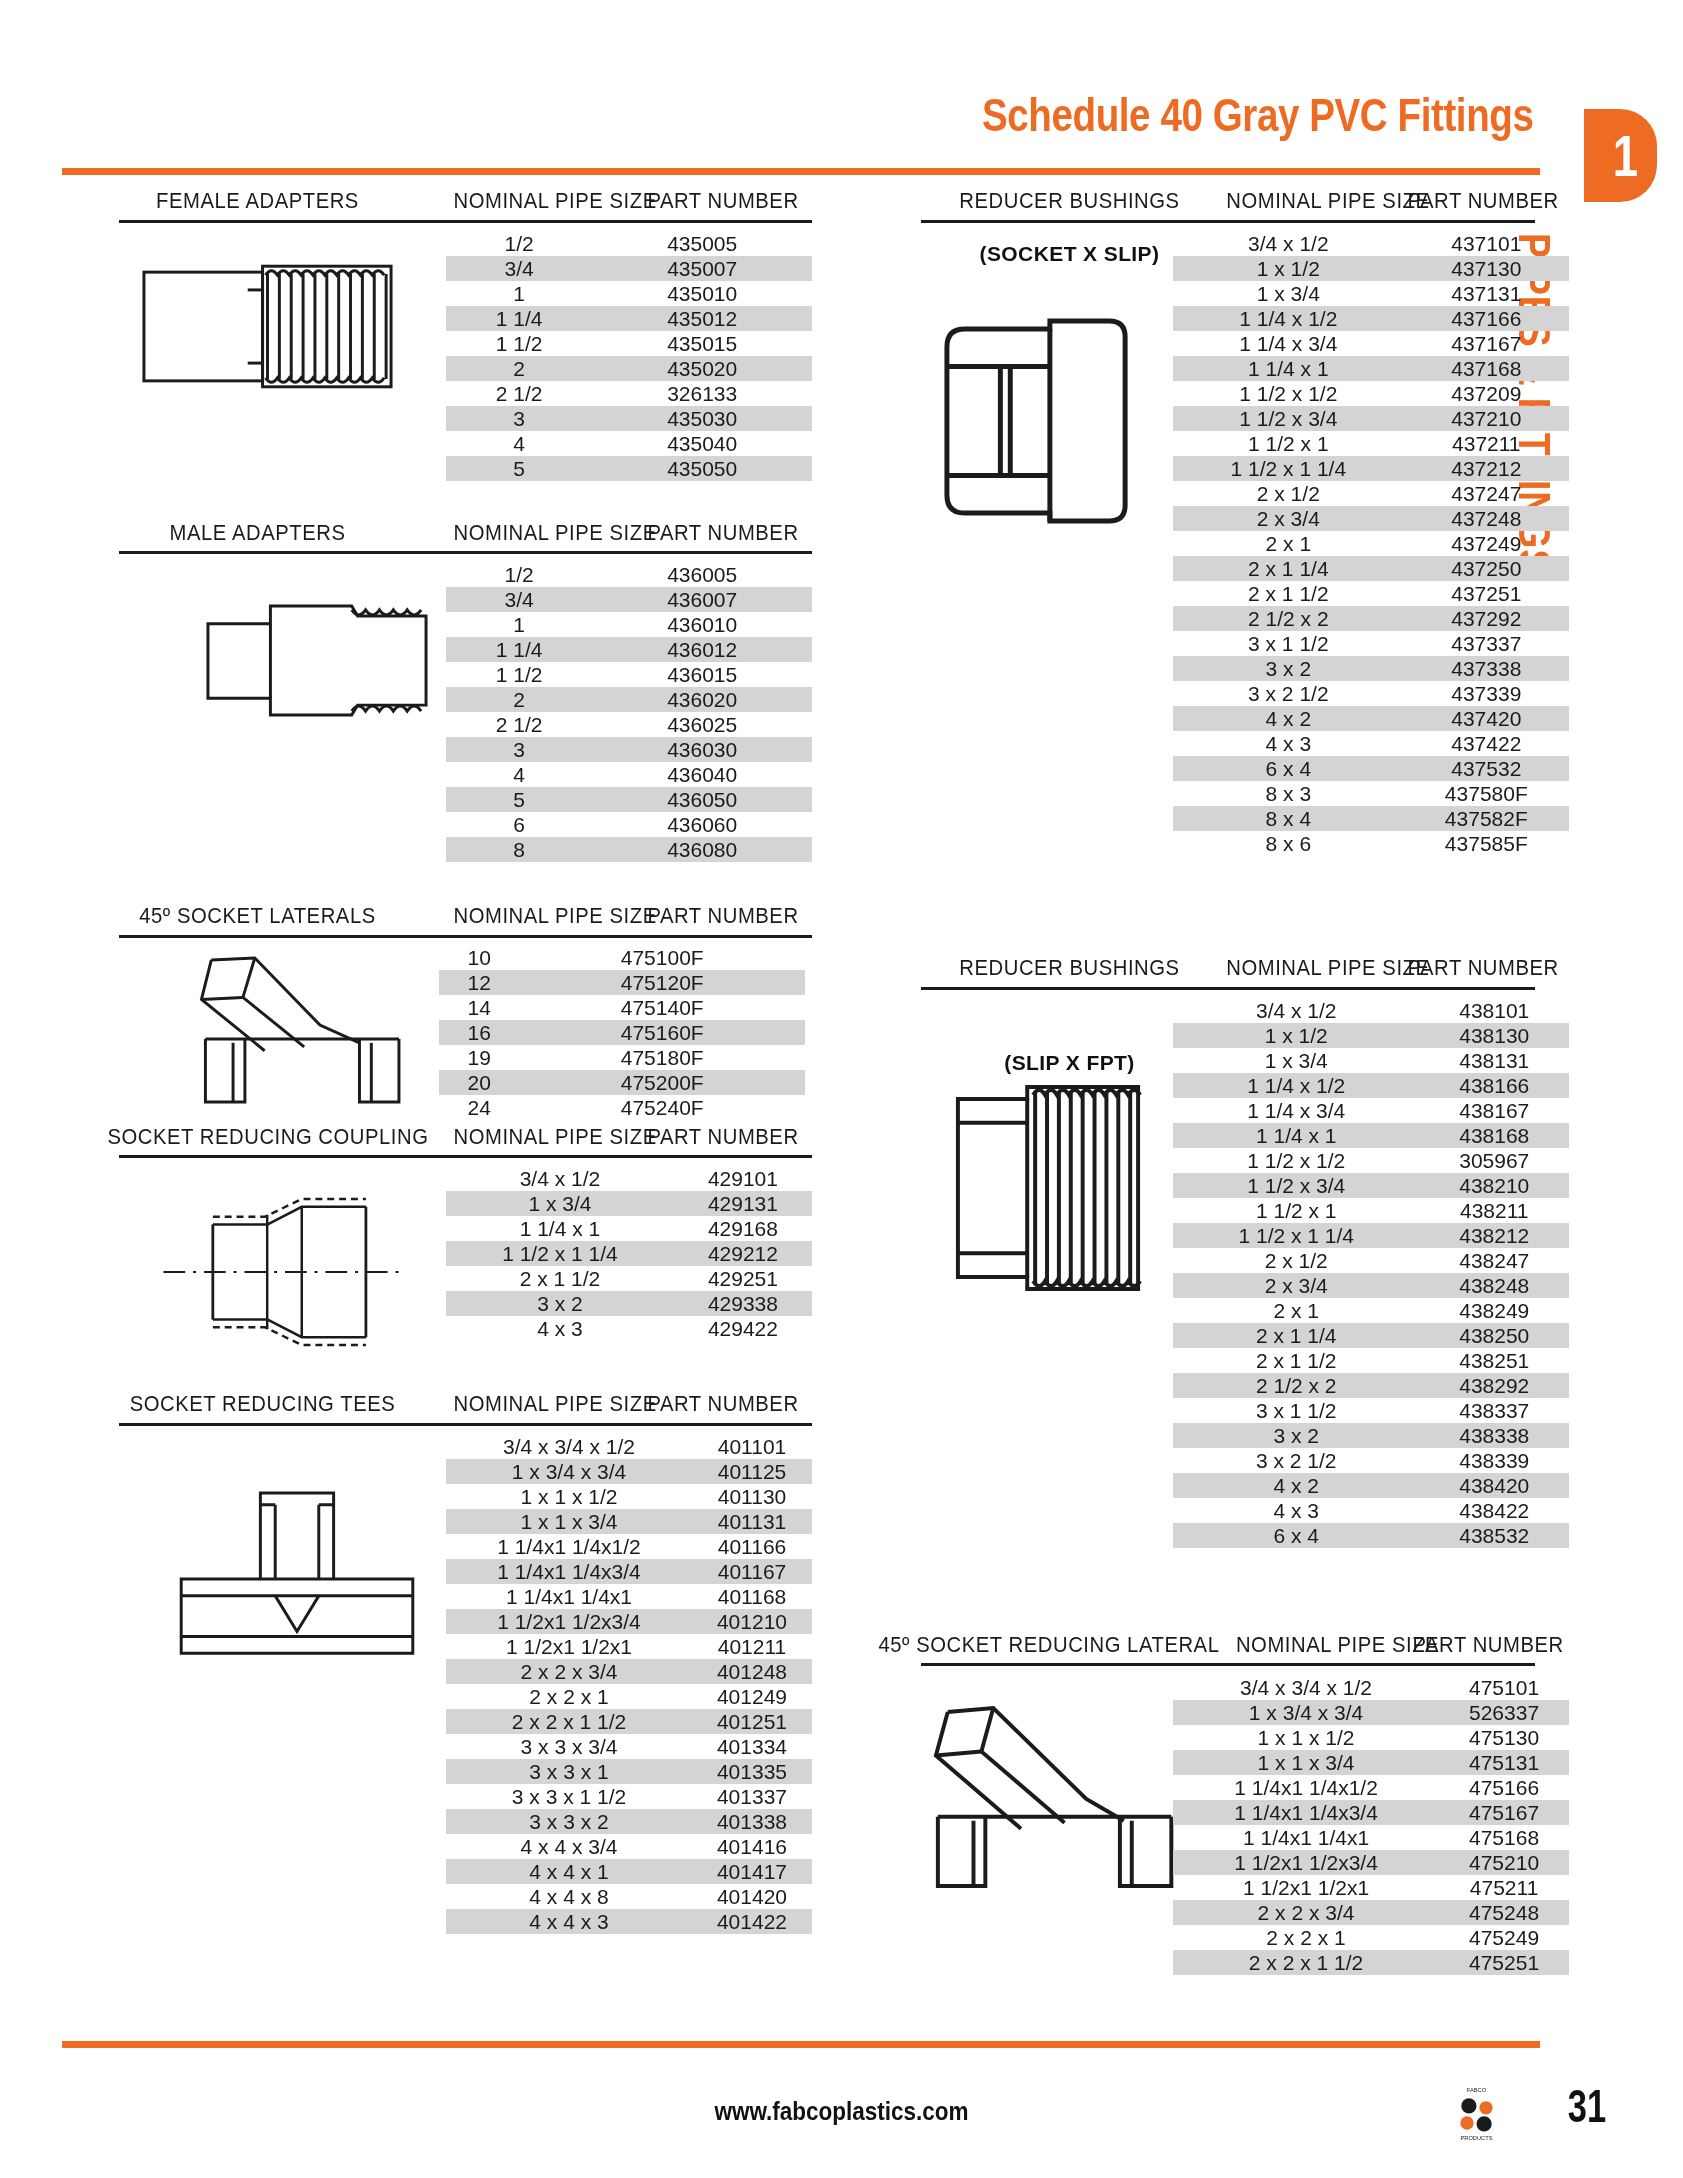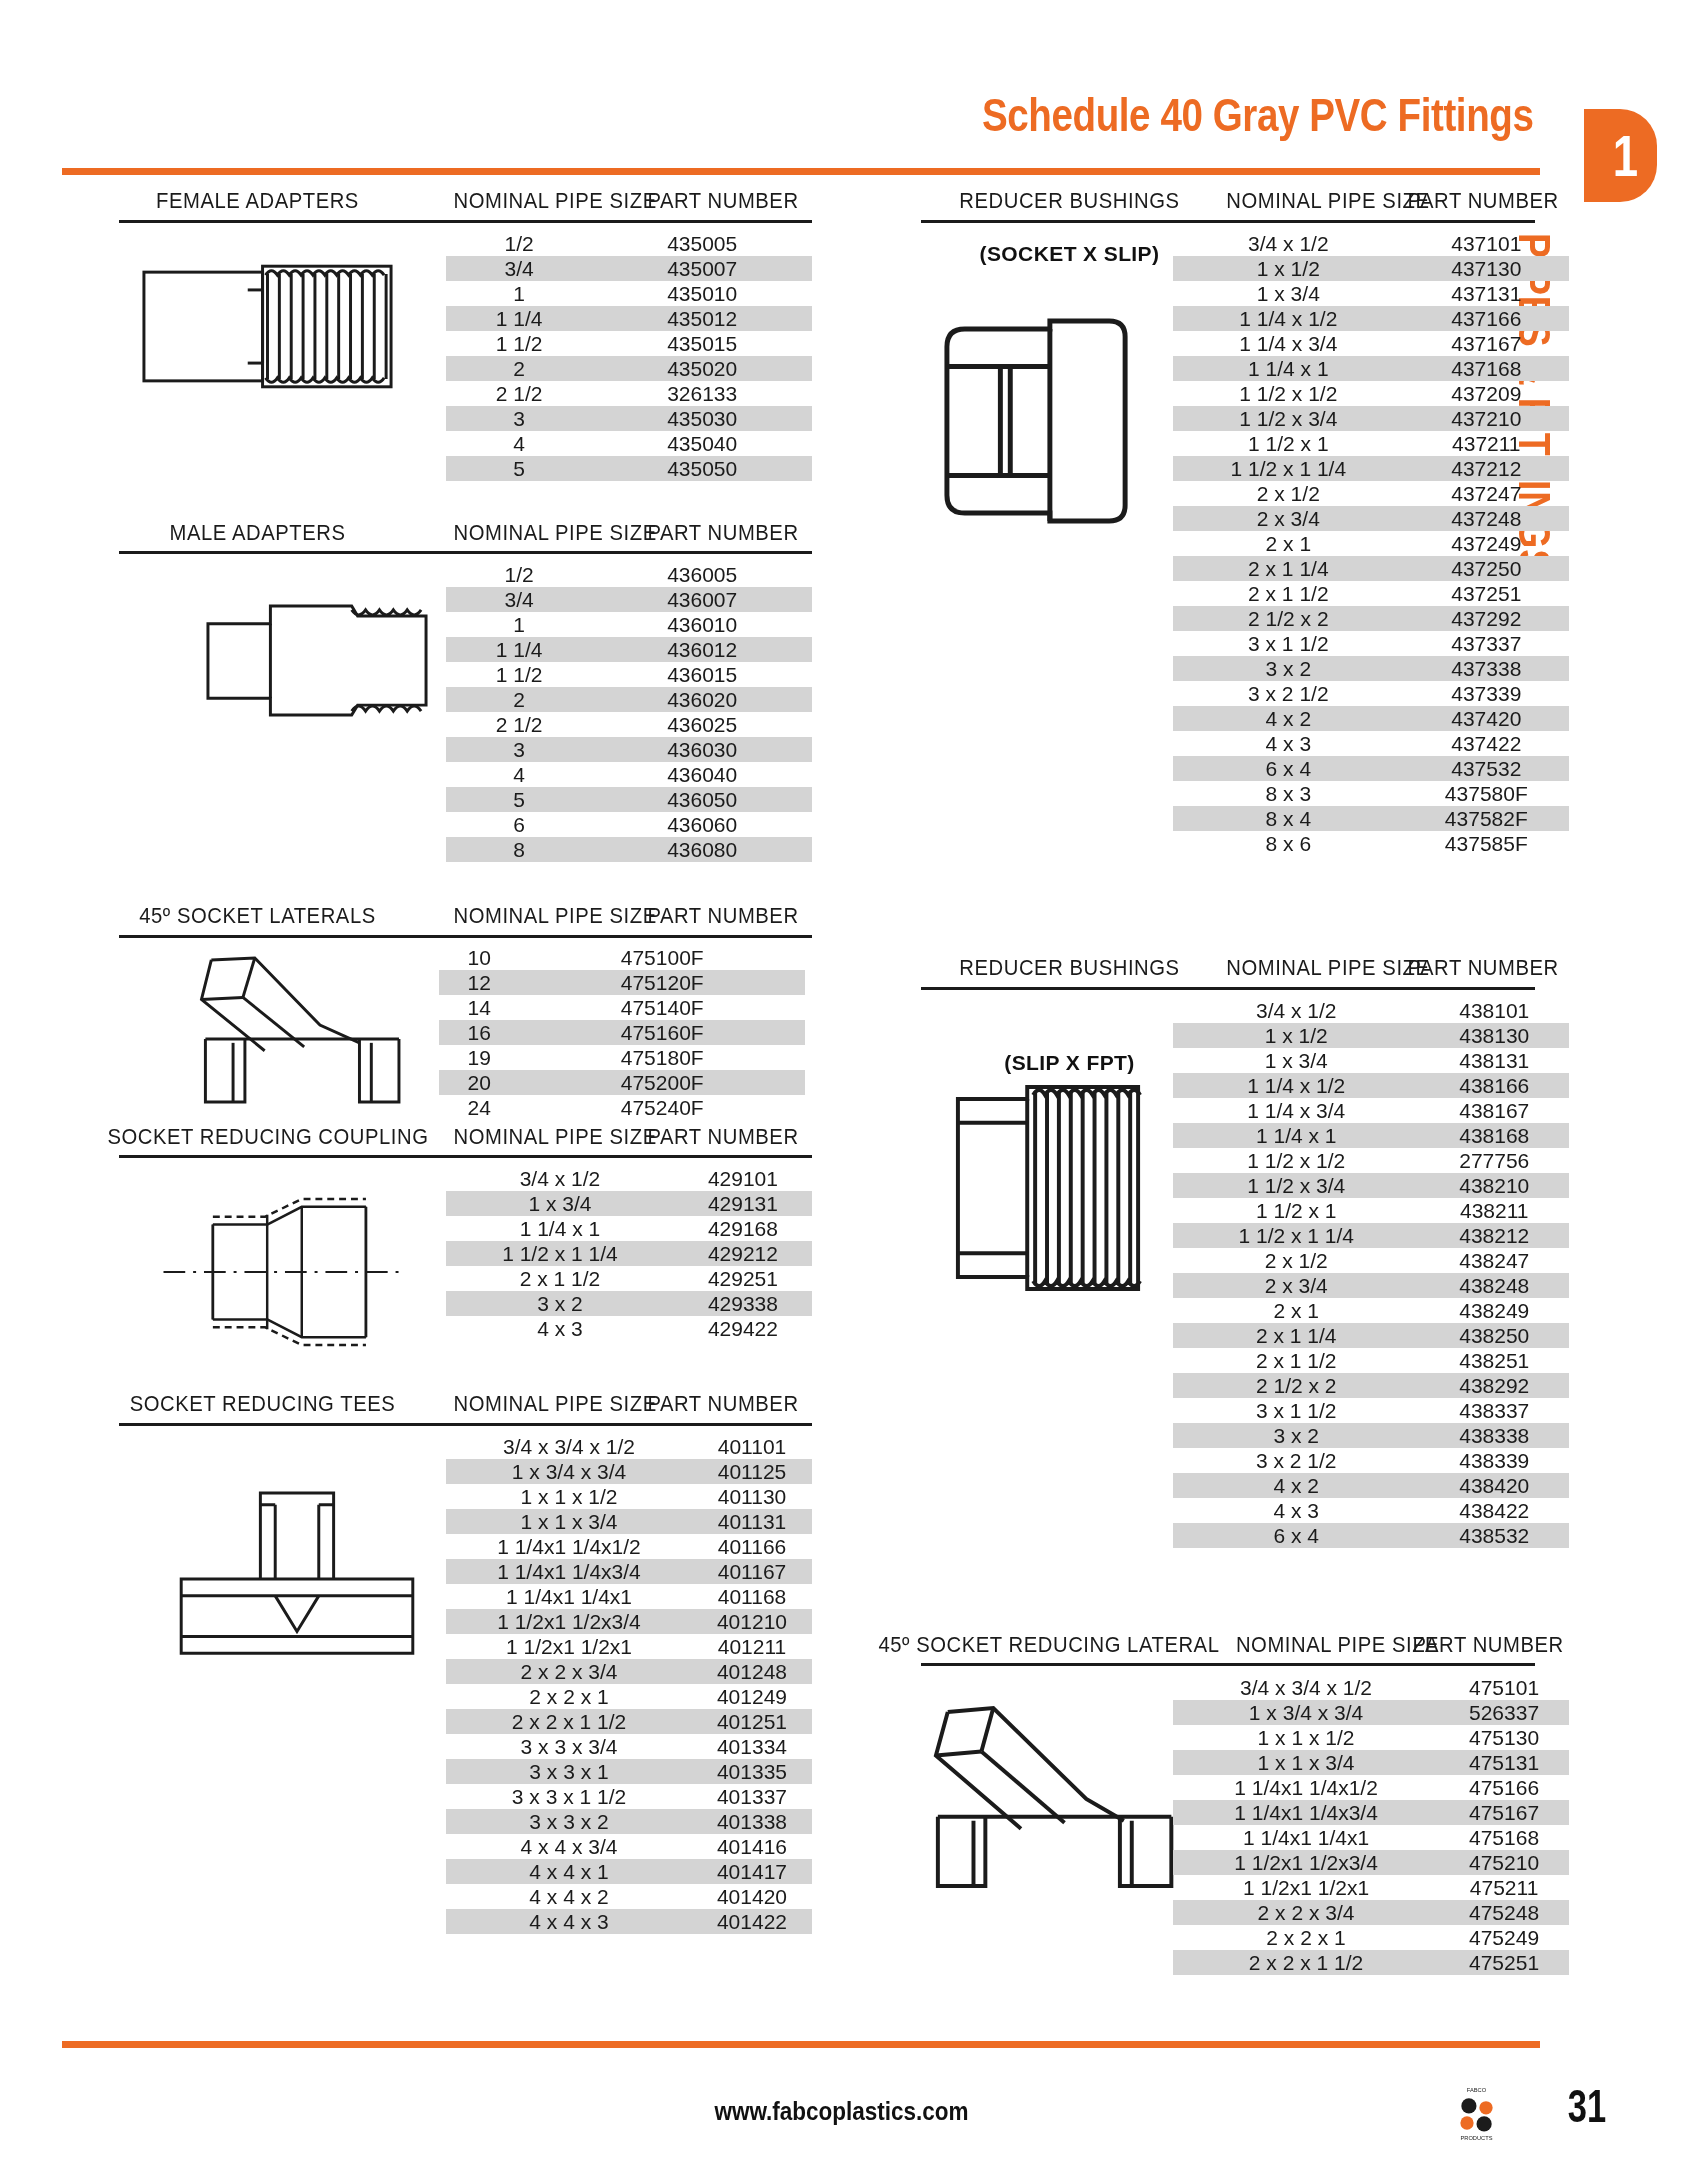--- a/index.html
+++ b/index.html
@@ -481,21 +481,21 @@
         </tr>
         <tr>
           <td class="nps">4 x 4 x 3/4</td>
           <td class="pn">401416</td>
         </tr>
         <tr class="alt">
           <td class="nps">4 x 4 x 1</td>
           <td class="pn">401417</td>
         </tr>
         <tr>
-          <td class="nps">4 x 4 x 2</td>
+          <td class="nps">4 x 4 x 8</td>
           <td class="pn">401420</td>
         </tr>
         <tr class="alt">
           <td class="nps">4 x 4 x 3</td>
           <td class="pn">401422</td>
         </tr>
       </tbody>
   </table>
 </div>
 
@@ -670,21 +670,21 @@
         <tr>
           <td class="nps">1 1/4 x 3/4</td>
           <td class="pn">438167</td>
         </tr>
         <tr class="alt">
           <td class="nps">1 1/4 x 1</td>
           <td class="pn">438168</td>
         </tr>
         <tr>
           <td class="nps">1 1/2 x 1/2</td>
-          <td class="pn">277756</td>
+          <td class="pn">305967</td>
         </tr>
         <tr class="alt">
           <td class="nps">1 1/2 x 3/4</td>
           <td class="pn">438210</td>
         </tr>
         <tr>
           <td class="nps">1 1/2 x 1</td>
           <td class="pn">438211</td>
         </tr>
         <tr class="alt">

